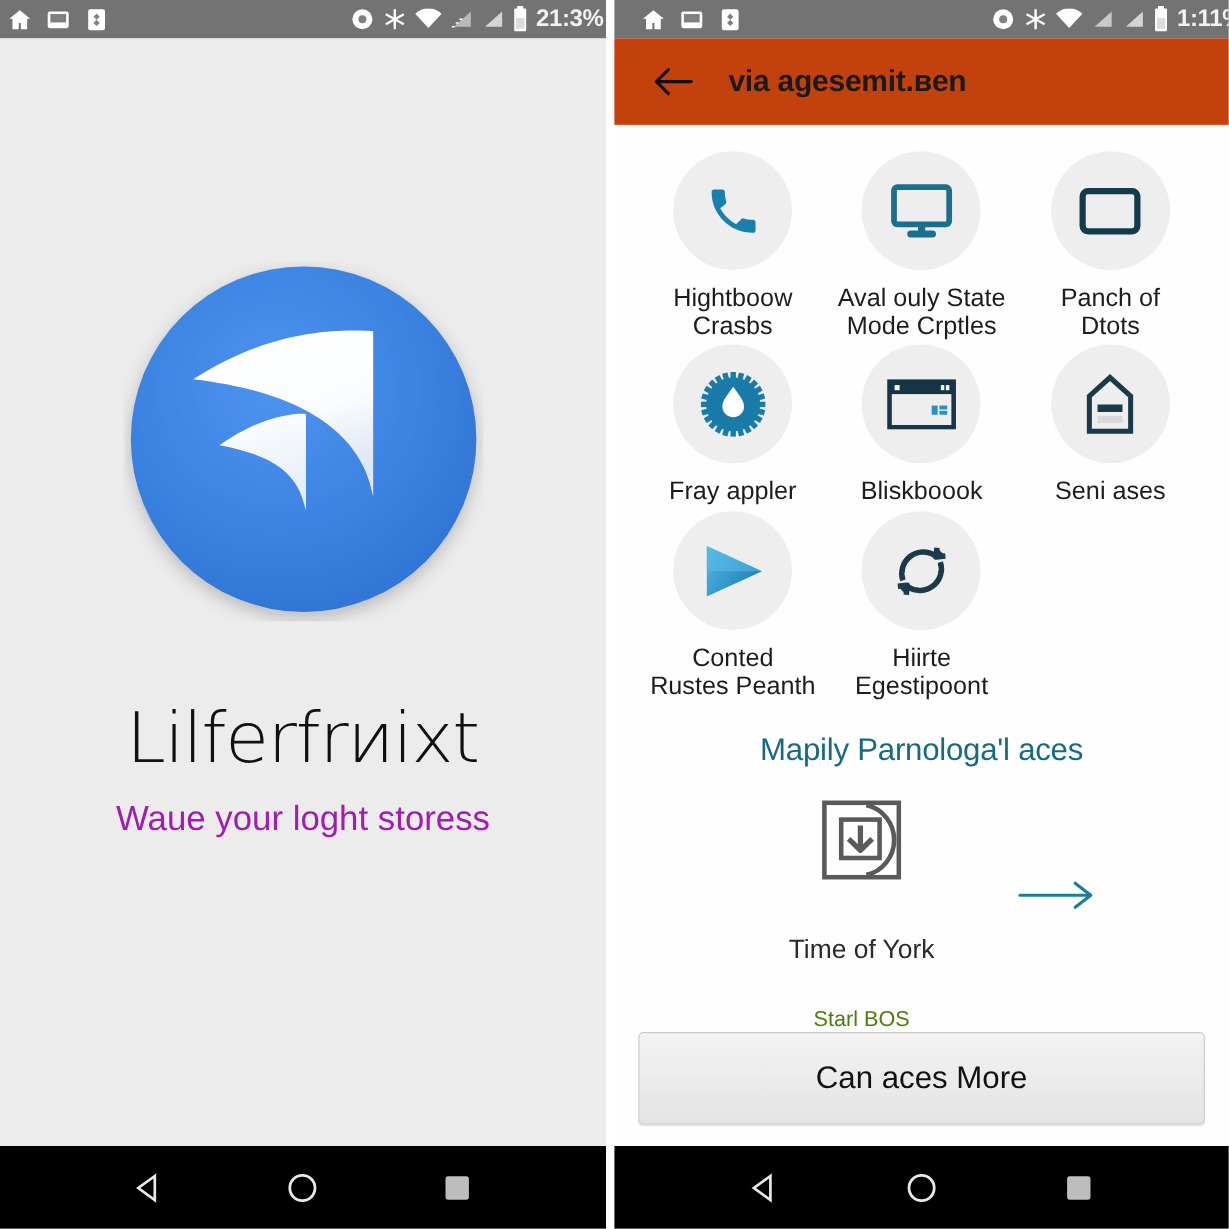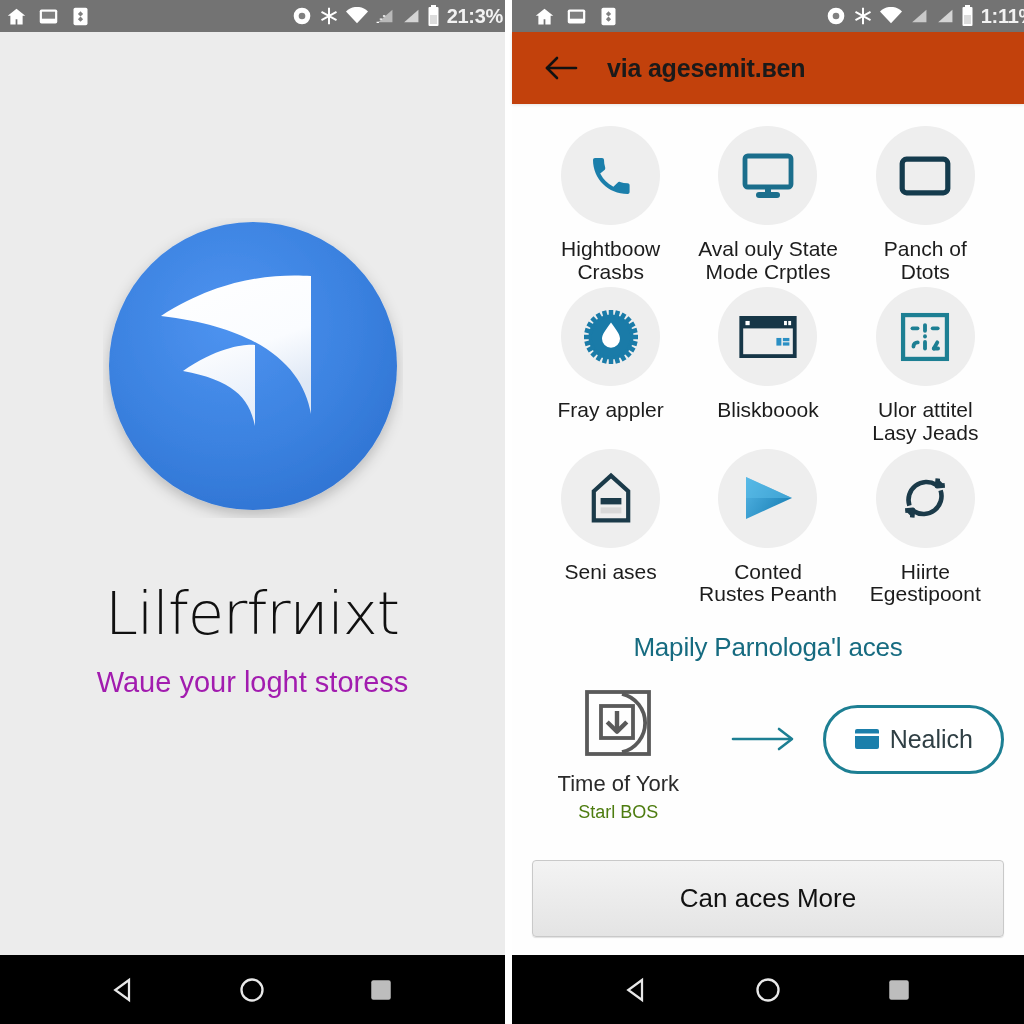--- a/index.html
+++ b/index.html
@@ -128,21 +128,21 @@
     text-align: center;
     font-size: 26px; font-weight: normal;
     color: #166b80;
     letter-spacing: -0.2px;
   }
 
   .flow {
     display: flex; align-items: center; justify-content: center;
     margin-top: 22px; gap: 26px;
   }
-  .flow-item { display: flex; flex-direction: column; align-items: center; width: 200px; }
+  .flow-item { display: flex; flex-direction: column; align-items: center; width: 200px; gap: 30px; }
   .flow-icon { width: 76px; height: 76px; display: flex; align-items: center; justify-content: center; }
   .flow-label { margin-top: 10px; font-size: 22px; color: #2a2a2a; white-space: nowrap; }
   .flow-sub { margin-top: 5px; font-size: 18px; color: #4d7c0f; white-space: nowrap; }
   .flow-arrow { width: 74px; display: flex; align-items: center; justify-content: center; margin-bottom: 30px; }
   .pill {
     display: flex; align-items: center; gap: 10px;
     border: 3px solid #1d7f93;
     border-radius: 50px;
     padding: 17px 28px;
     margin-bottom: 30px;
@@ -406,38 +406,20 @@
               <rect x="23.4" y="2.6" width="1.5" height="2.2" fill="#ffffff"></rect>
               <rect x="25.6" y="2.6" width="1.5" height="2.2" fill="#ffffff"></rect>
               <rect x="19.4" y="11.5" width="2.6" height="4" fill="#2a8fc4"></rect>
               <rect x="22.8" y="11.5" width="3.4" height="1.7" fill="#2a8fc4"></rect>
               <rect x="22.8" y="13.8" width="3.4" height="1.7" fill="#2a8fc4"></rect>
             </svg>
           </div>
           <div class="tile-label">Bliskboook</div>
         </div>
 
-        <div class="tile">
-          <div class="tile-circle">
-            <svg width="50" height="50" viewBox="0 0 26 26" fill="none" stroke="#1d7f93" stroke-width="2.2">
-              <rect x="1.6" y="1.6" width="22.8" height="22.8"></rect>
-              <g stroke-width="2" stroke-linecap="round">
-                <path d="M6.5 8.5h2.6"></path>
-                  <path d="M13 6.8v3"></path>
-                  <path d="M17 8.5h2.6"></path>
-                <path d="M13 12.6v.2"></path>
-                <path d="M7 18c0-1.4 1-2.2 2.2-2.2"></path>
-                <path d="M13 15.6v3.4"></path>
-                <path d="M17.6 19 19.4 15.8"></path>
-                <path d="M17.6 19h2.2"></path>
-              </g>
-            </svg>
-          </div>
-          <div class="tile-label">Ulor attitel<br>Lasy Jeads</div>
-        </div>
 
         <div class="tile">
           <div class="tile-circle">
             <svg width="44" height="52" viewBox="0 0 22 26" fill="none" stroke="#1b3a49" stroke-width="2.1">
               <path d="M2.4 9.6 11 1.8l8.6 7.8v14.6H2.4z"></path>
               <path d="M5.8 14.6h10.4" stroke-width="3.2"></path>
               <path d="M5.8 19.2h10.4" stroke="#d8d8d8" stroke-width="3"></path>
             </svg>
           </div>
           <div class="tile-label">Seni ases</div>
@@ -489,27 +471,20 @@
           <div class="flow-sub">Starl BOS</div>
         </div>
 
         <div class="flow-arrow">
           <svg width="66" height="26" viewBox="0 0 66 26" fill="none" stroke="#1d7f93" stroke-width="2.6" stroke-linecap="round" stroke-linejoin="round">
             <path d="M2 13h58"></path>
               <path d="M48 3l13 10-13 10"></path>
           </svg>
         </div>
 
-        <div class="pill">
-          <svg width="26" height="22" viewBox="0 0 26 22">
-            <rect x="1" y="1" width="24" height="20" rx="2" fill="#1b7fab"></rect>
-            <rect x="1" y="5.5" width="24" height="2.5" fill="#ffffff"></rect>
-          </svg>
-          <span class="pill-label">Nealich</span>
-        </div>
       </div>
 
       <div class="more-wrap">
         <button class="more-btn">Can aces More</button>
       </div>
     </div>
 
     <div class="navbar">
       <div class="nav-btn">
         <svg width="30" height="30" viewBox="0 0 24 24" fill="none" stroke="#e8e8e8" stroke-width="1.8">

